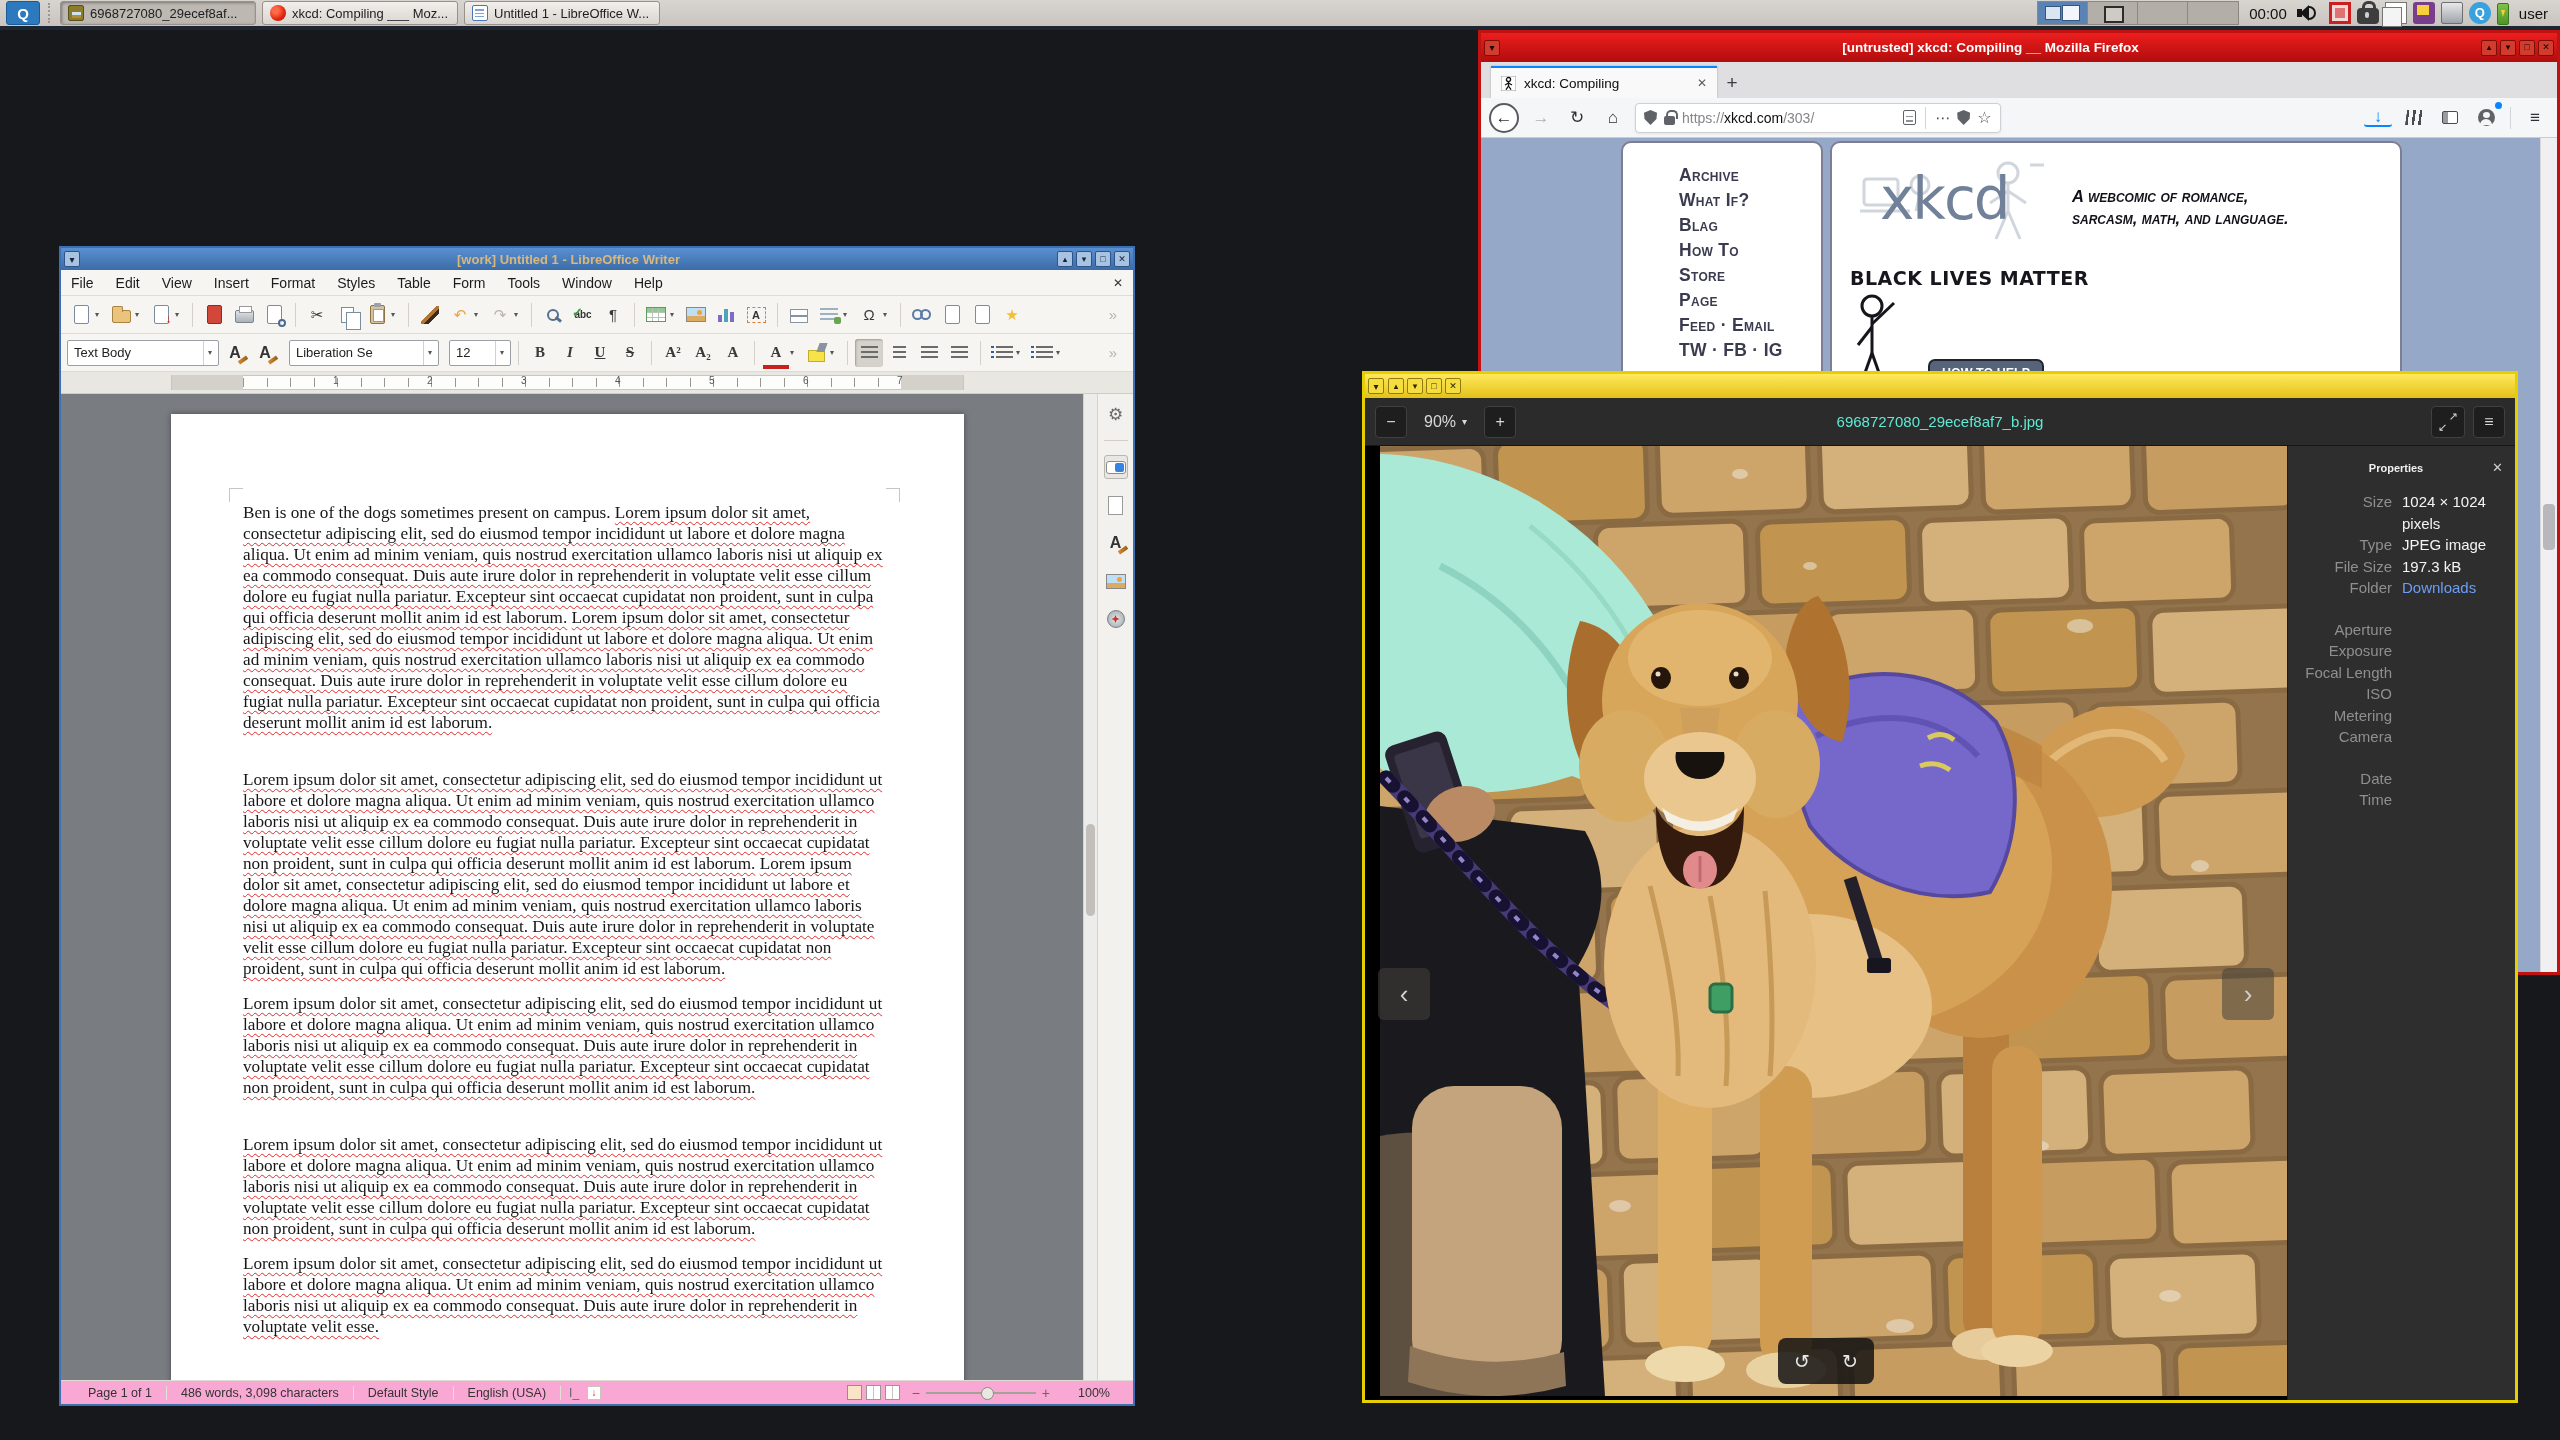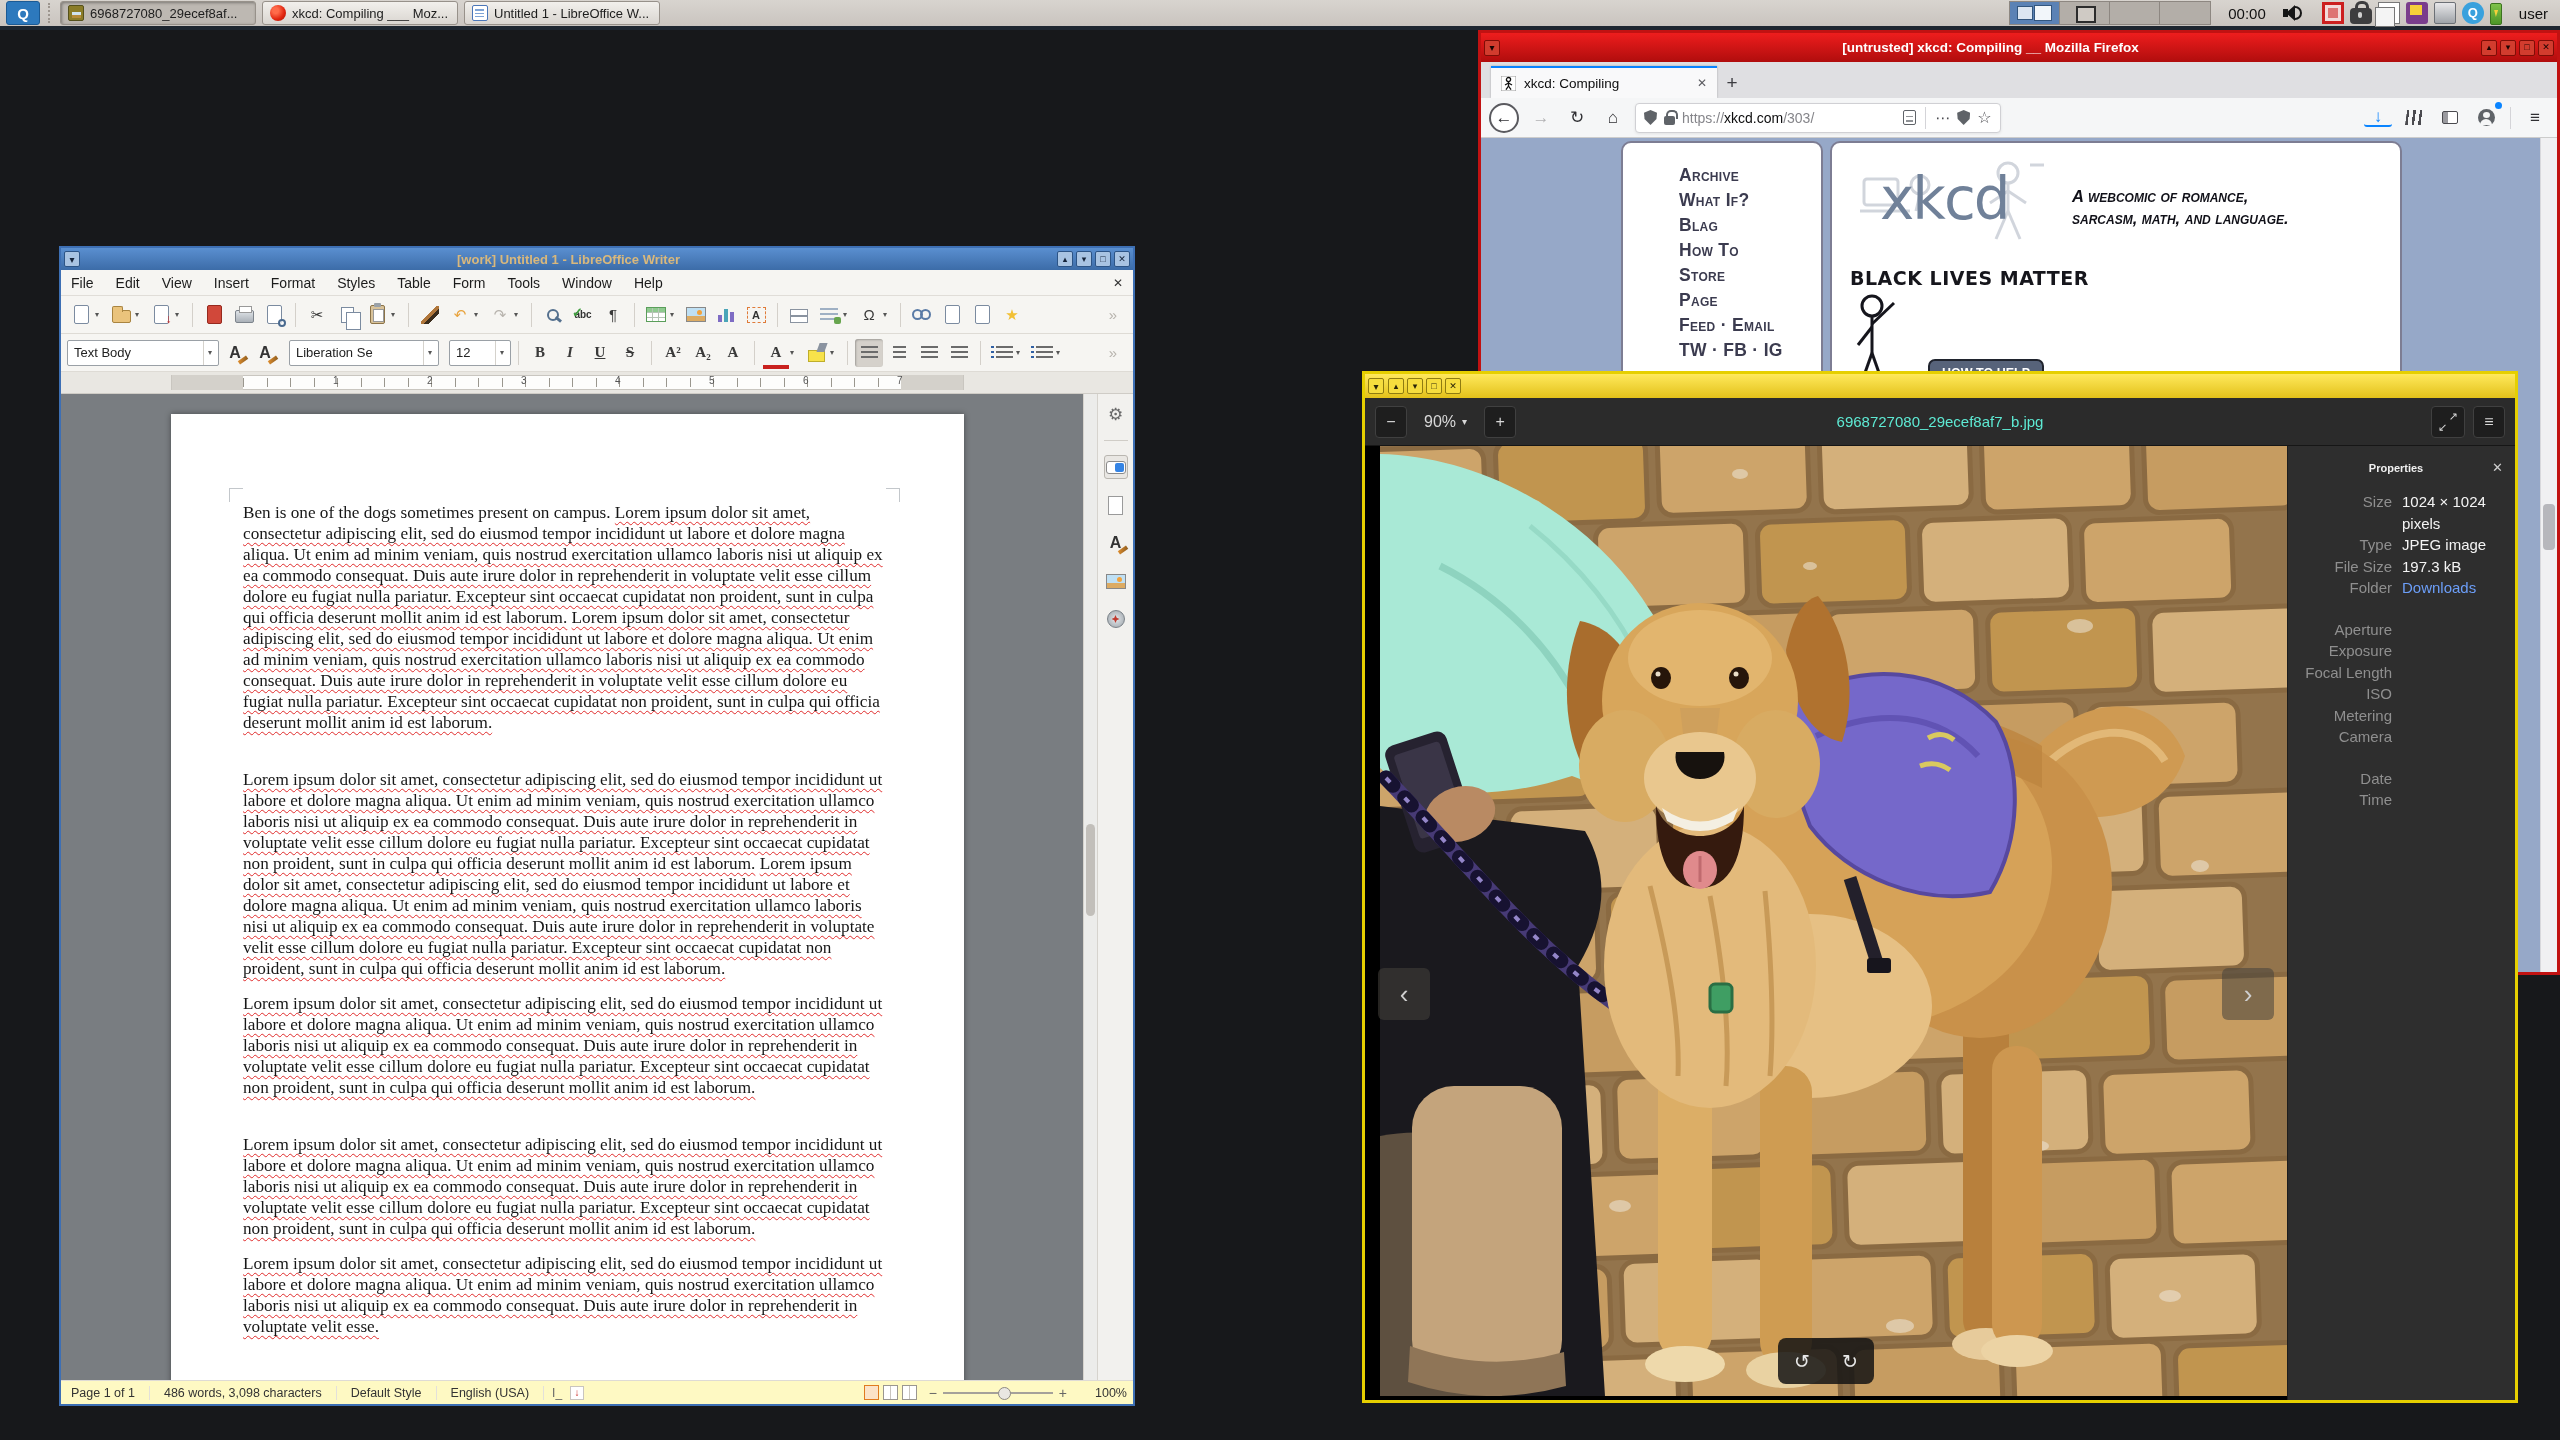--- a/index.html
+++ b/index.html
@@ -13,21 +13,21 @@
 .tk-sep{width:4px;height:20px;border-left:2px dotted #9d968f;margin:0 2px}
 .wbtn{height:24px;width:196px;display:flex;align-items:center;gap:6px;padding:0 7px;background:linear-gradient(#f2f0ec,#d9d5d0);border:1px solid #97918a;border-radius:3px;font-size:13px;color:#1d1d1d;white-space:nowrap;overflow:hidden}
 .wbtn.active{background:#bdb8b2;box-shadow:inset 1px 1px 3px rgba(0,0,0,.35)}
 .wbtn .lbl{overflow:hidden;text-overflow:ellipsis}
 .ic16{width:16px;height:16px;flex:none;position:relative;display:inline-block}
 .ic-img{background:#8a7c28;border:1px solid #55511c;border-radius:2px}
 .ic-img::after{content:"";position:absolute;left:3px;top:6px;width:9px;height:6px;background:linear-gradient(#cfe3ee 0 3px,#b58c3a 3px)}
 .ic-ff{background:radial-gradient(circle at 35% 35%,#ff6b4a 20%,#e0250f 60%,#a51104);border-radius:50%}
 .ic-doc{background:#fff;border:1px solid #4a76b8;border-radius:2px}
 .ic-doc::after{content:"";position:absolute;left:2px;top:3px;width:9px;height:8px;background:repeating-linear-gradient(#7ea4d6 0 1.5px,transparent 1.5px 3.5px)}
-.tk-right{margin-left:auto;display:flex;align-items:center;gap:17px}
+.tk-right{margin-left:auto;display:flex;align-items:center;gap:10px}
 .pager{display:flex;border:1px solid #8d8781}
 .pcell{width:50px;height:22px;background:#b3aea8;border-right:1px solid #8d8781;position:relative}
 .pcell:last-child{border-right:none}
 .pcell.on{background:#5b82b5}
 .pcell.on::before{content:"";position:absolute;left:7px;top:4px;width:14px;height:12px;background:#dce6f2;border:1px solid #33567e}
 .pcell.on::after{content:"";position:absolute;left:24px;top:3px;width:16px;height:14px;background:#f2f6fa;border:1px solid #33567e}
 .pcell.w2::before{content:"";position:absolute;left:16px;top:4px;width:16px;height:13px;border:2px solid #2c2c2c;background:#cfcac4}
 .clock{font-size:15px;color:#111}
 .spk{position:relative;width:22px;height:18px}
 .spk i{position:absolute;left:0;top:5px;width:5px;height:8px;background:#151515}
@@ -140,21 +140,21 @@
 .sb-frame{border:1px solid #b9b6b0;border-radius:3px;background:#e9e7e3}
 .sw{width:20px;height:13px;border:1px solid #8a8a8a;border-radius:3px;background:#fff;position:relative}
 .sw::after{content:"";position:absolute;right:1px;top:1px;width:9px;height:9px;background:#3584e4;border-radius:2px}
 .pp{width:15px;height:19px;border:1px solid #9a9a9a;background:#fff}
 .sA{font-size:16px;font-weight:bold;color:#333;position:relative}
 .sA::after{content:"";position:absolute;right:-7px;bottom:0;width:10px;height:4px;background:linear-gradient(135deg,#e2902f,#8a5a1e);transform:rotate(-35deg)}
 .nv{width:18px;height:18px;border-radius:50%;background:radial-gradient(#e6e9ec,#9aa2a8);border:1px solid #7b8288;position:relative}
 .nv::after{content:"";position:absolute;left:4px;top:4px;width:8px;height:8px;background:#c03b2f;clip-path:polygon(50% 0,65% 35%,100% 50%,65% 65%,50% 100%,35% 65%,0 50%,35% 35%)}
 .sb-div{width:24px;border-top:1px solid #d0cdc7}
 
-.statusbar{height:24px;background:#fef9c3;border-top:1px solid #dedbd5;display:flex;align-items:center;font-size:12.5px;color:#333;padding:0 6px;gap:0;position:relative}
+.statusbar{height:24px;background:#f9a8d4;border-top:1px solid #dedbd5;display:flex;align-items:center;font-size:12.5px;color:#333;padding:0 23px;gap:0;position:relative}
 .st{padding:0 14px;border-right:1px solid #e3e0da;white-space:nowrap}
 .st:first-child{padding-left:4px}
 .st-ic{font-size:12px;color:#666;padding:0 8px}
 .savedot{width:14px;height:14px;border:1px solid #c9c5bf;background:#fff;display:inline-flex;align-items:center;justify-content:center;color:#c9211e;font-size:10px;font-weight:bold}
 .views{margin-left:auto;display:flex;gap:4px;align-items:center}
 .vw{width:15px;height:15px;border:1px solid #9a9690;background:#fff}
 .vw.on{border-color:#e07b20;background:#fbe3c8}
 .vw.b2{background:linear-gradient(90deg,#fff 0 6px,#c9c5bf 6px 7px,#fff 7px)}
 .zslide{display:flex;align-items:center;gap:6px;margin:0 12px}
 .zline{width:110px;height:2px;background:#a5a19a;position:relative}

